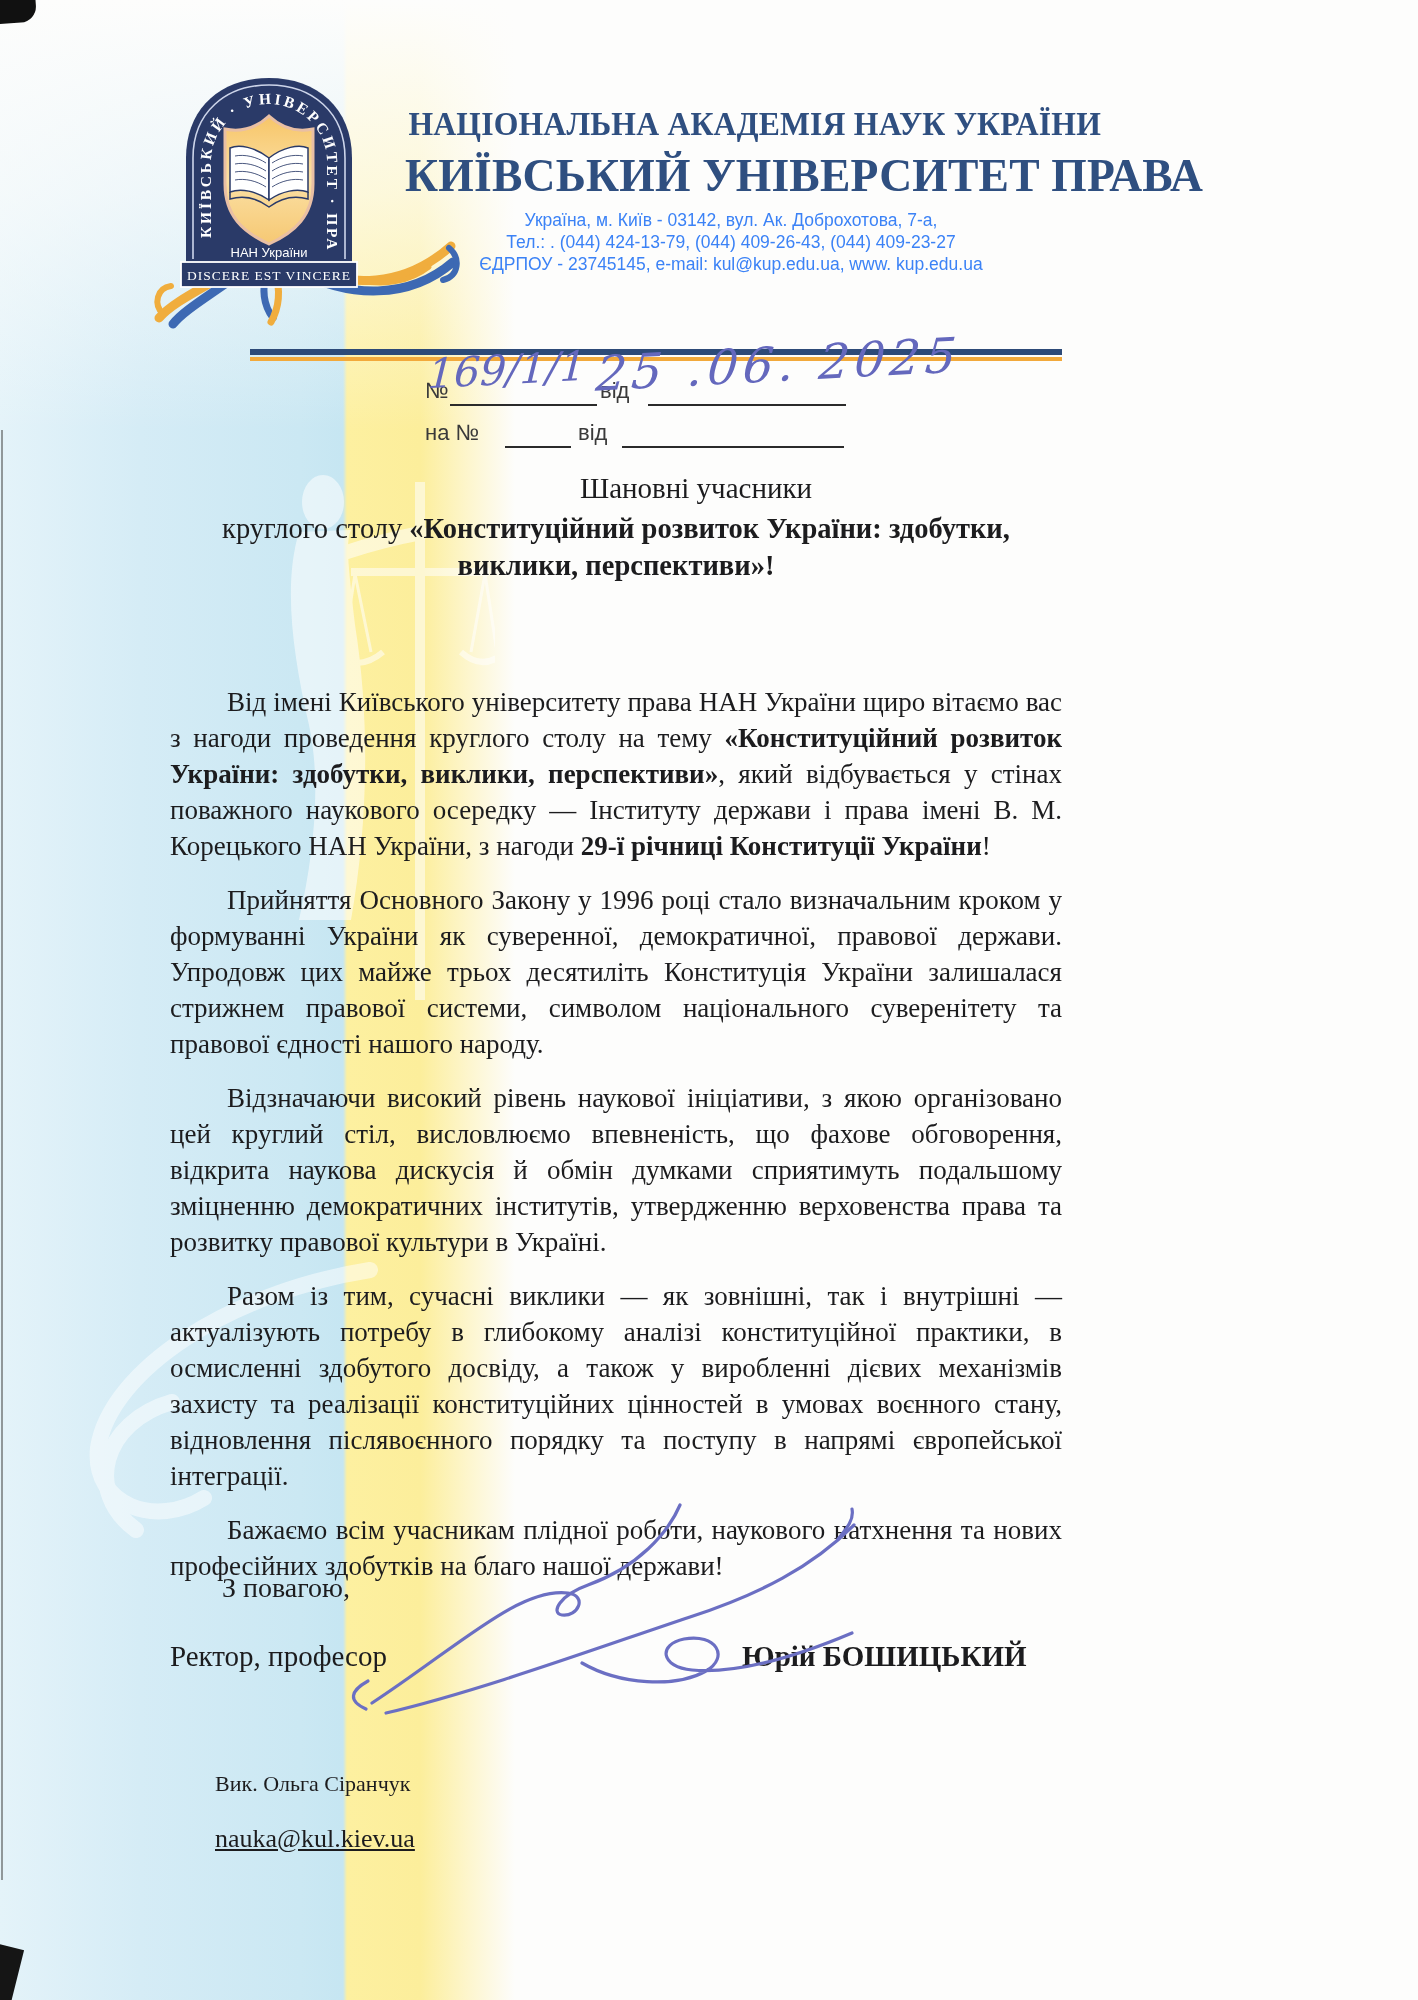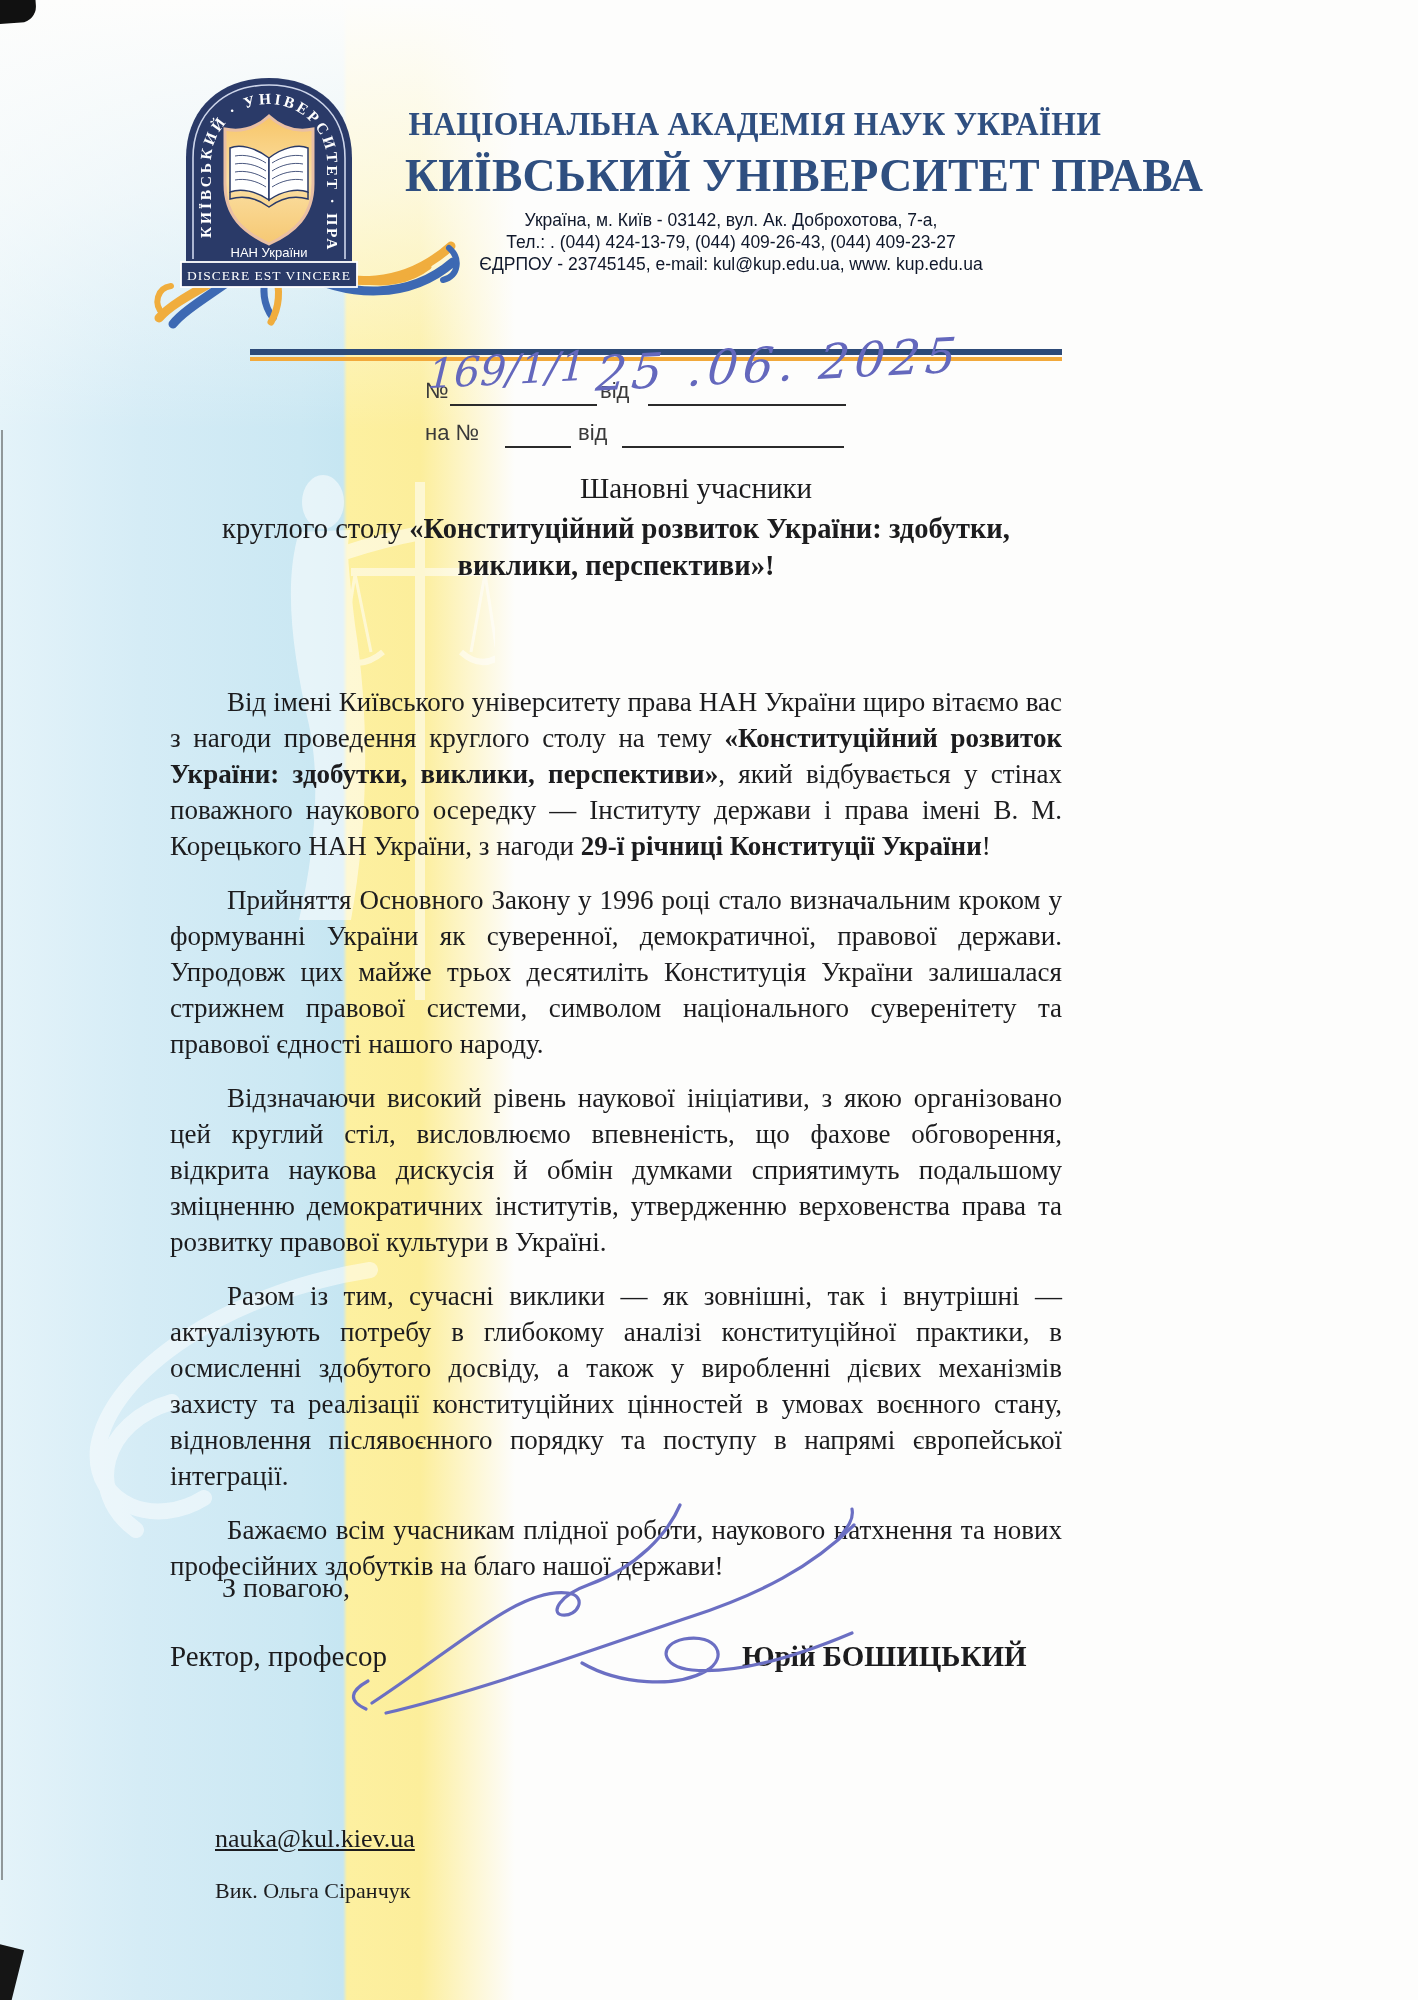--- a/index.html
+++ b/index.html
@@ -35,21 +35,21 @@
   .head .academy{
     font-weight:bold;font-size:33px;letter-spacing:.2px;color:#2f4f80;
     white-space:nowrap;transform:scaleX(.96);transform-origin:center;
   }
   .head .university{
     font-weight:bold;font-size:47px;letter-spacing:.2px;color:#2f4f80;margin-top:5px;
     white-space:nowrap;transform:scaleX(.97);transform-origin:center;
   }
   .head .addr{
     font-family:"Liberation Sans",sans-serif;font-size:17.5px;line-height:22px;
-    color:#0f172a;margin-top:7px;
+    color:#3b82f6;margin-top:7px;
   }
   .rule{position:absolute;left:250px;top:349px;width:812px;z-index:5;}
   .rule .navy{height:6px;background:#2d4a78;}
   .rule .gold{height:4px;background:#f2a93b;margin-top:2px;}
   
   .ref{position:absolute;left:0;top:0;z-index:7;font-family:"Liberation Sans",sans-serif;color:#3a3a3a;}
   .ref .lbl{position:absolute;font-size:22px;white-space:nowrap;}
   .ref .ul{position:absolute;height:2px;background:#2b2b2b;}
   .hand{position:absolute;z-index:8;color:#6468bd;font-family:"DejaVu Serif",serif;
     font-style:italic;white-space:nowrap;}
@@ -66,21 +66,21 @@
   .bodytext p{
     margin:0 0 18px 0;font-size:27px;line-height:36px;
     text-align:justify;text-indent:57px;
   }
   
   .closing{position:absolute;left:222px;top:1572px;font-size:28px;z-index:7;}
   .position{position:absolute;left:170px;top:1640px;font-size:29px;font-weight:normal;z-index:7;}
   .name{position:absolute;left:742px;top:1640px;font-size:29px;font-weight:bold;z-index:7;text-align:right;}
   .signature{position:absolute;left:320px;top:1495px;z-index:8;}
   
-  .exec{position:absolute;left:215px;top:1878px;font-size:22px;z-index:7;}
+  .exec{position:absolute;left:215px;top:1771px;font-size:22px;z-index:7;}
   .email{position:absolute;left:215px;top:1824px;font-size:26px;text-decoration:underline;z-index:7;}
 </style>
 </head>
 <body>
 
 <div class="page">
 
   <div class="stripe"></div>
   <div class="stripe-fade-top"></div>
 

